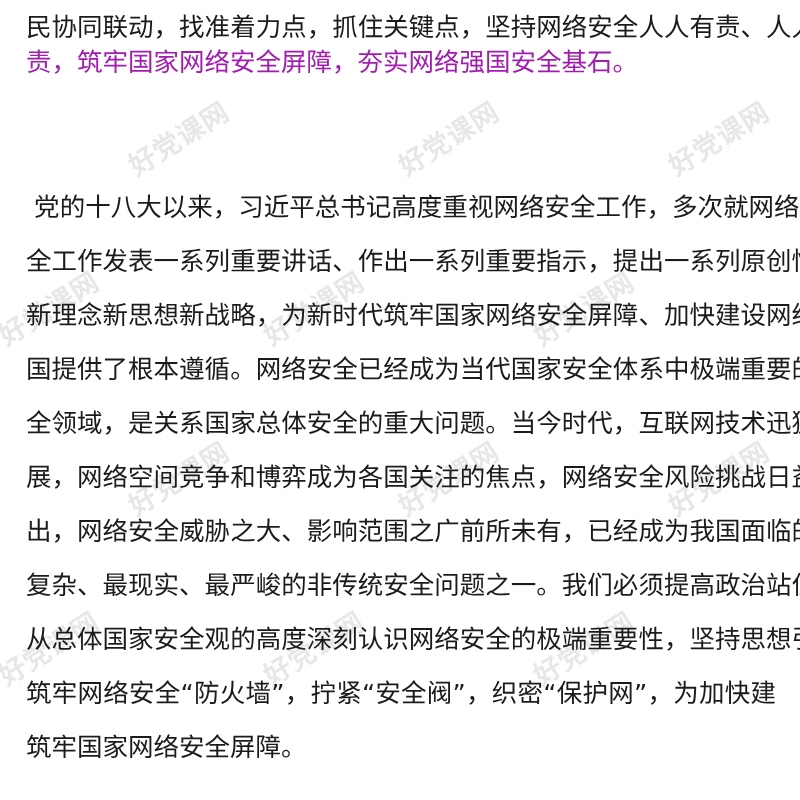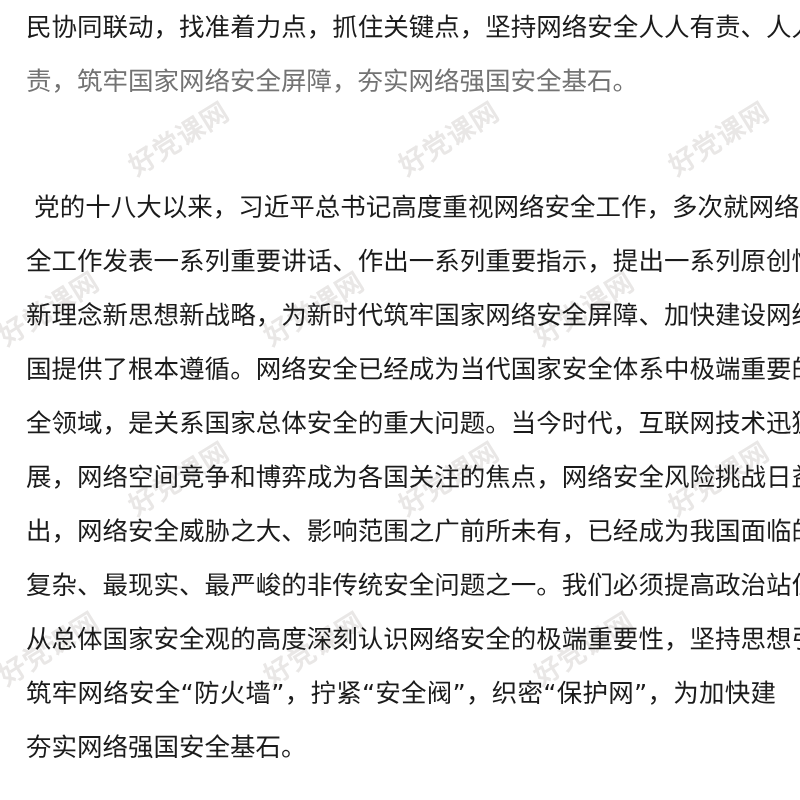--- a/index.html
+++ b/index.html
@@ -123,21 +123,21 @@
         <span>安</span>
         <span>全</span>
         <span>人</span>
         <span>人</span>
         <span>有</span>
         <span>责</span>
         <span>、</span>
         <span>人</span>
         <span>人</span>
       </div>
-      <div class="doc-line flush" style="top: 64px; color: #737373;">责，筑牢国家网络安全屏障，夯实网络强国安全基石。</div>
+      <div class="doc-line flush" style="top: 48px; color: #a21caf; font-family: Liberation Mono, monospace;">责，筑牢国家网络安全屏障，夯实网络强国安全基石。</div>
       <div class="doc-line justify" style="top: 190px; color: rgb(27, 27, 27);">
         <span class="lead-space" style="width: 54px;">&nbsp;</span>
         <span>党</span>
         <span>的</span>
         <span>十</span>
         <span>八</span>
         <span>大</span>
         <span>以</span>
         <span>来</span>
         <span>，</span>
@@ -456,16 +456,16 @@
         <span>保</span>
         <span>护</span>
         <span>网</span>
         <span>”</span>
         <span>，</span>
         <span>为</span>
         <span>加</span>
         <span>快</span>
         <span>建</span>
       </div>
-      <div class="doc-line flush" style="top: 730px; color: rgb(27, 27, 27);">夯实网络强国安全基石。</div>
+      <div class="doc-line flush" style="top: 730px; color: rgb(27, 27, 27);">筑牢国家网络安全屏障。</div>
     </div>
 
 </div>
 
 </body></html>

